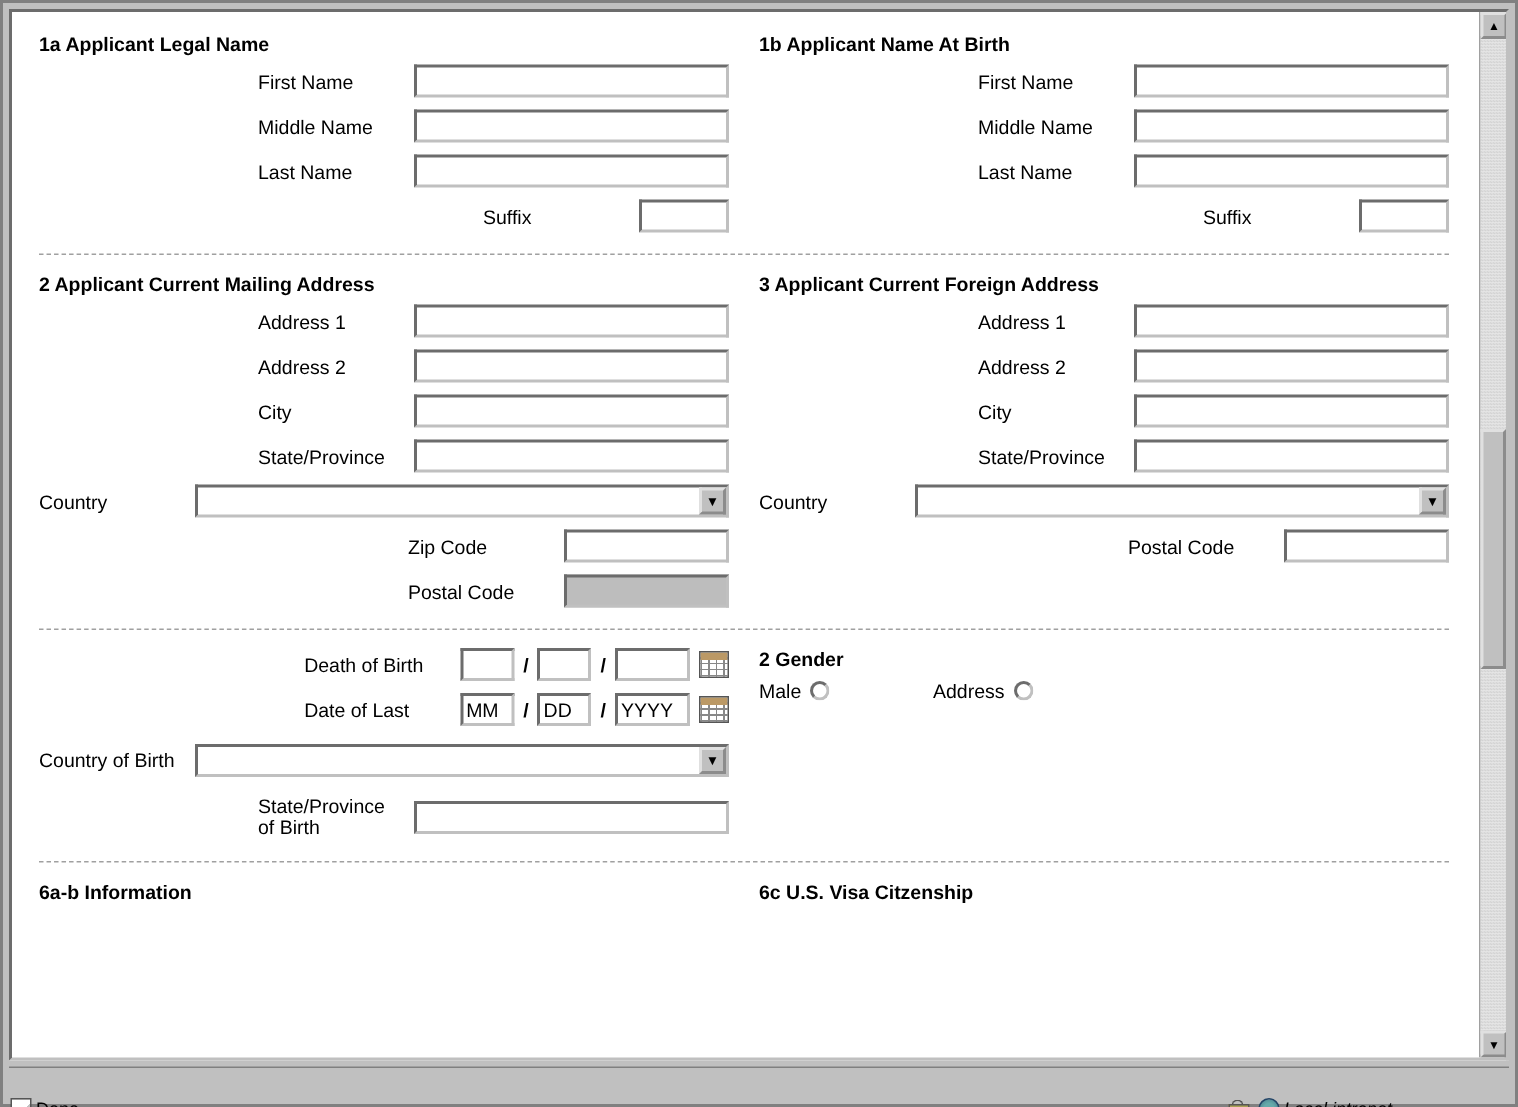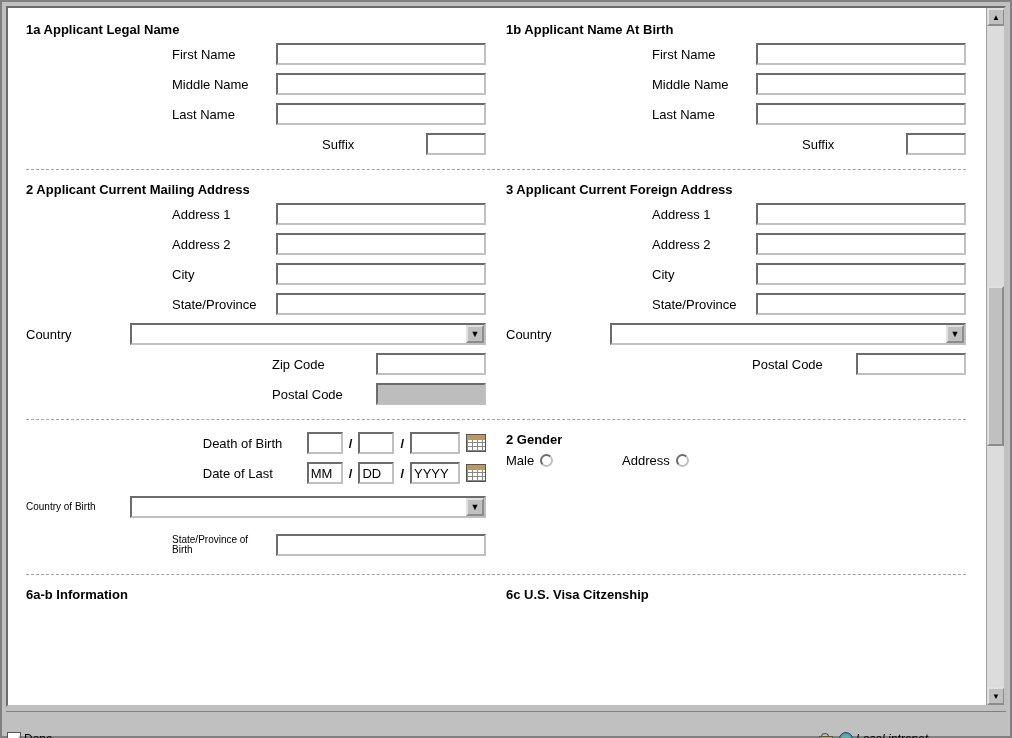--- a/index.html
+++ b/index.html
@@ -86,21 +86,21 @@
     margin: 4px 0;
     height: 26px;
     justify-content: flex-end;
   }
   .label {
     width: 98px;
     font-size: 13px;
   }
   .label-2line {
     width: 98px;
-    font-size: 10px;
+    font-size: 13px;
     line-height: 1.05;
   }
   input.txt {
     height: 22px;
     border: 2px inset #c0c0c0;
     background: #fff;
     padding: 0 2px;
     font-size: 13px;
   }
   input.txt.disabled {

